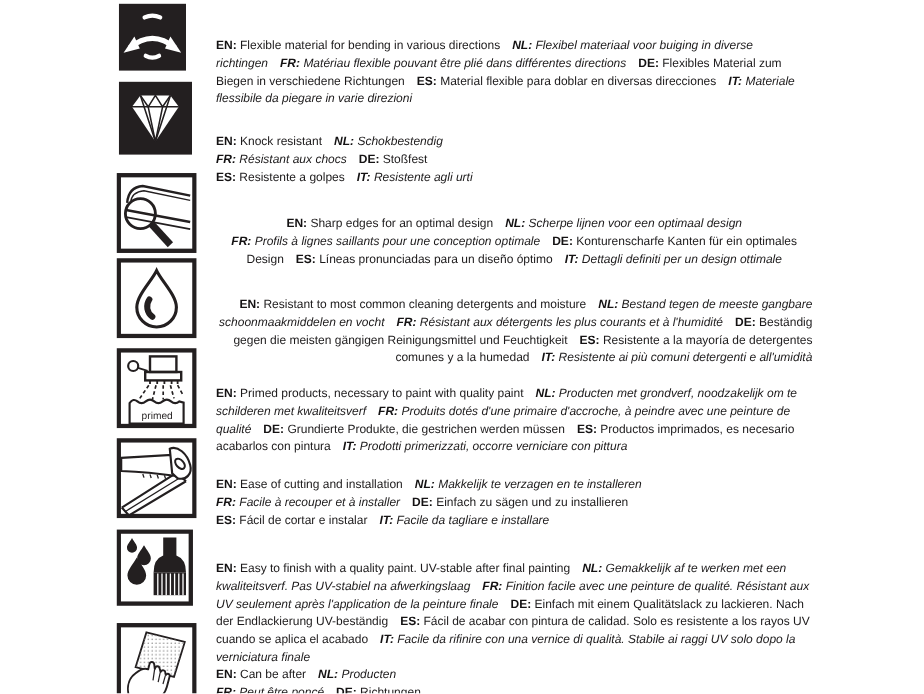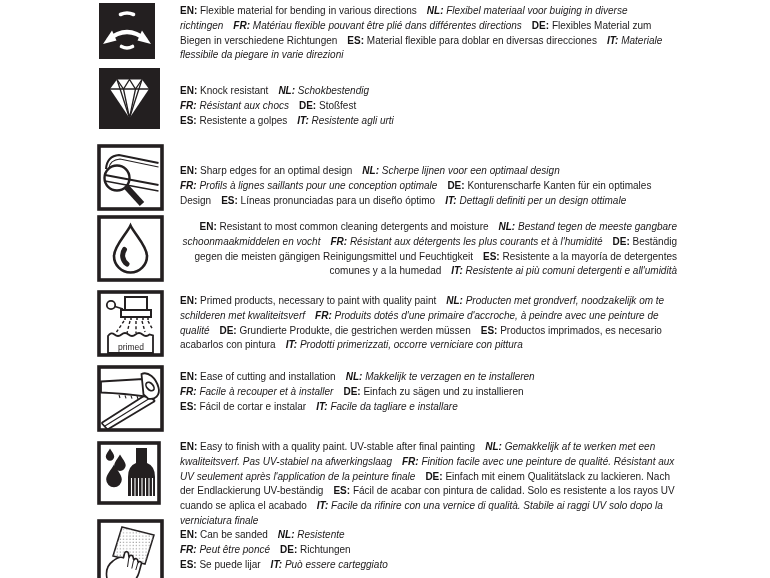--- a/index.html
+++ b/index.html
@@ -5,28 +5,28 @@
   html,body{margin:0;padding:0;background:#fff;}
   #page{
     position:relative;width:770px;height:578px;background:#ffffff;overflow:hidden;
     font-family:"Liberation Sans",sans-serif;color:#1c1a1b;
   }
   .row{position:absolute;left:0;top:0;width:770px;}
   .icon{position:absolute;}
   .icon svg{display:block;}
   .txt{
     position:absolute;left:180px;width:497px;
-    font-size:10px;line-height:14.8px;letter-spacing:0px;color:#1c1a1b;
+    font-size:10px;line-height:14.8px;letter-spacing:0px;color:#1c1a1b;margin-top:28px;
   }
   .txt b.lang{font-weight:700;color:#141213;}
   .txt .it{font-style:italic;}
   
   #ic-0{left:99px;top:3px;}   #tx-0{top:4px;}
   #ic-1{left:99px;top:68px;}  #tx-1{top:84px;}
-  #ic-2{left:97px;top:144px;} #tx-2{top:164px;}
+  #ic-2{left:97px;top:144px;} #tx-2{top:152px;text-align:center;}
   #ic-3{left:97px;top:215px;} #tx-3{top:220px;text-align:right;}
   #ic-4{left:97px;top:290px;} #tx-4{top:294px;}
   #ic-5{left:97px;top:365px;} #tx-5{top:370px;}
   #ic-6{left:97px;top:441px;} #tx-6{top:440px;}
   #ic-7{left:97px;top:519px;} #tx-7{top:528px;}
 </style>
 </head>
 <body>
 
 <div id="page">
@@ -179,16 +179,16 @@
         <polygon points="25,8 57,16 48,45 16,37" fill="#ffffff" stroke="#231f20" stroke-width="1.5"></polygon>
         <polygon points="25,8 57,16 48,45 16,37" fill="url(#dots)"></polygon>
         <path d="M12 66 C8 56 9 47 16 42 C19 39.5 23.5 37.5 26.5 38.8 L27.5 34.5 C28 32 31 32 31.5 34.5 L32 38.5 C32.5 35.5 35.8 35.5 36.2 38.5 L36.8 41 C38 38.8 41 39.3 40.8 42 L41.2 43.5 C42.5 41.8 45 42.5 44.3 45 L42 53.5 C39.5 62 32.5 66 24.5 66 Z" fill="#ffffff" stroke="#231f20" stroke-width="1.6" stroke-linejoin="round"></path>
         <g stroke="#231f20" stroke-width="1" fill="none">
           <path d="M31.8 39 L30.5 48"></path>
             <path d="M36.5 41.5 L34.8 49.5"></path>
             <path d="M40.8 44 L38.8 51"></path>
         </g>
       </svg>
     </div>
-    <div class="txt" id="tx-7"><b class="lang">EN:</b> <span>Can be sanded</span>  <b class="lang it">NL:</b> <span class="it">Resistente</span><br><b class="lang it">FR:</b> <span class="it">Peut être poncé</span>  <b class="lang">DE:</b> <span>Richtungen</span><br><b class="lang">ES:</b> <span>Se puede lijar</span>  <b class="lang it">IT:</b> <span class="it">Può essere carteggiato</span></div>
+    <div class="txt" id="tx-7"><b class="lang">EN:</b> <span>Can be after</span>  <b class="lang it">NL:</b> <span class="it">Producten</span><br><b class="lang it">FR:</b> <span class="it">Peut être poncé</span>  <b class="lang">DE:</b> <span>Richtungen</span><br><b class="lang">ES:</b> <span>Se puede lijar</span>  <b class="lang it">IT:</b> <span class="it">Può essere carteggiato</span></div>
   </div>
 
 </div>
 
 </body></html>

